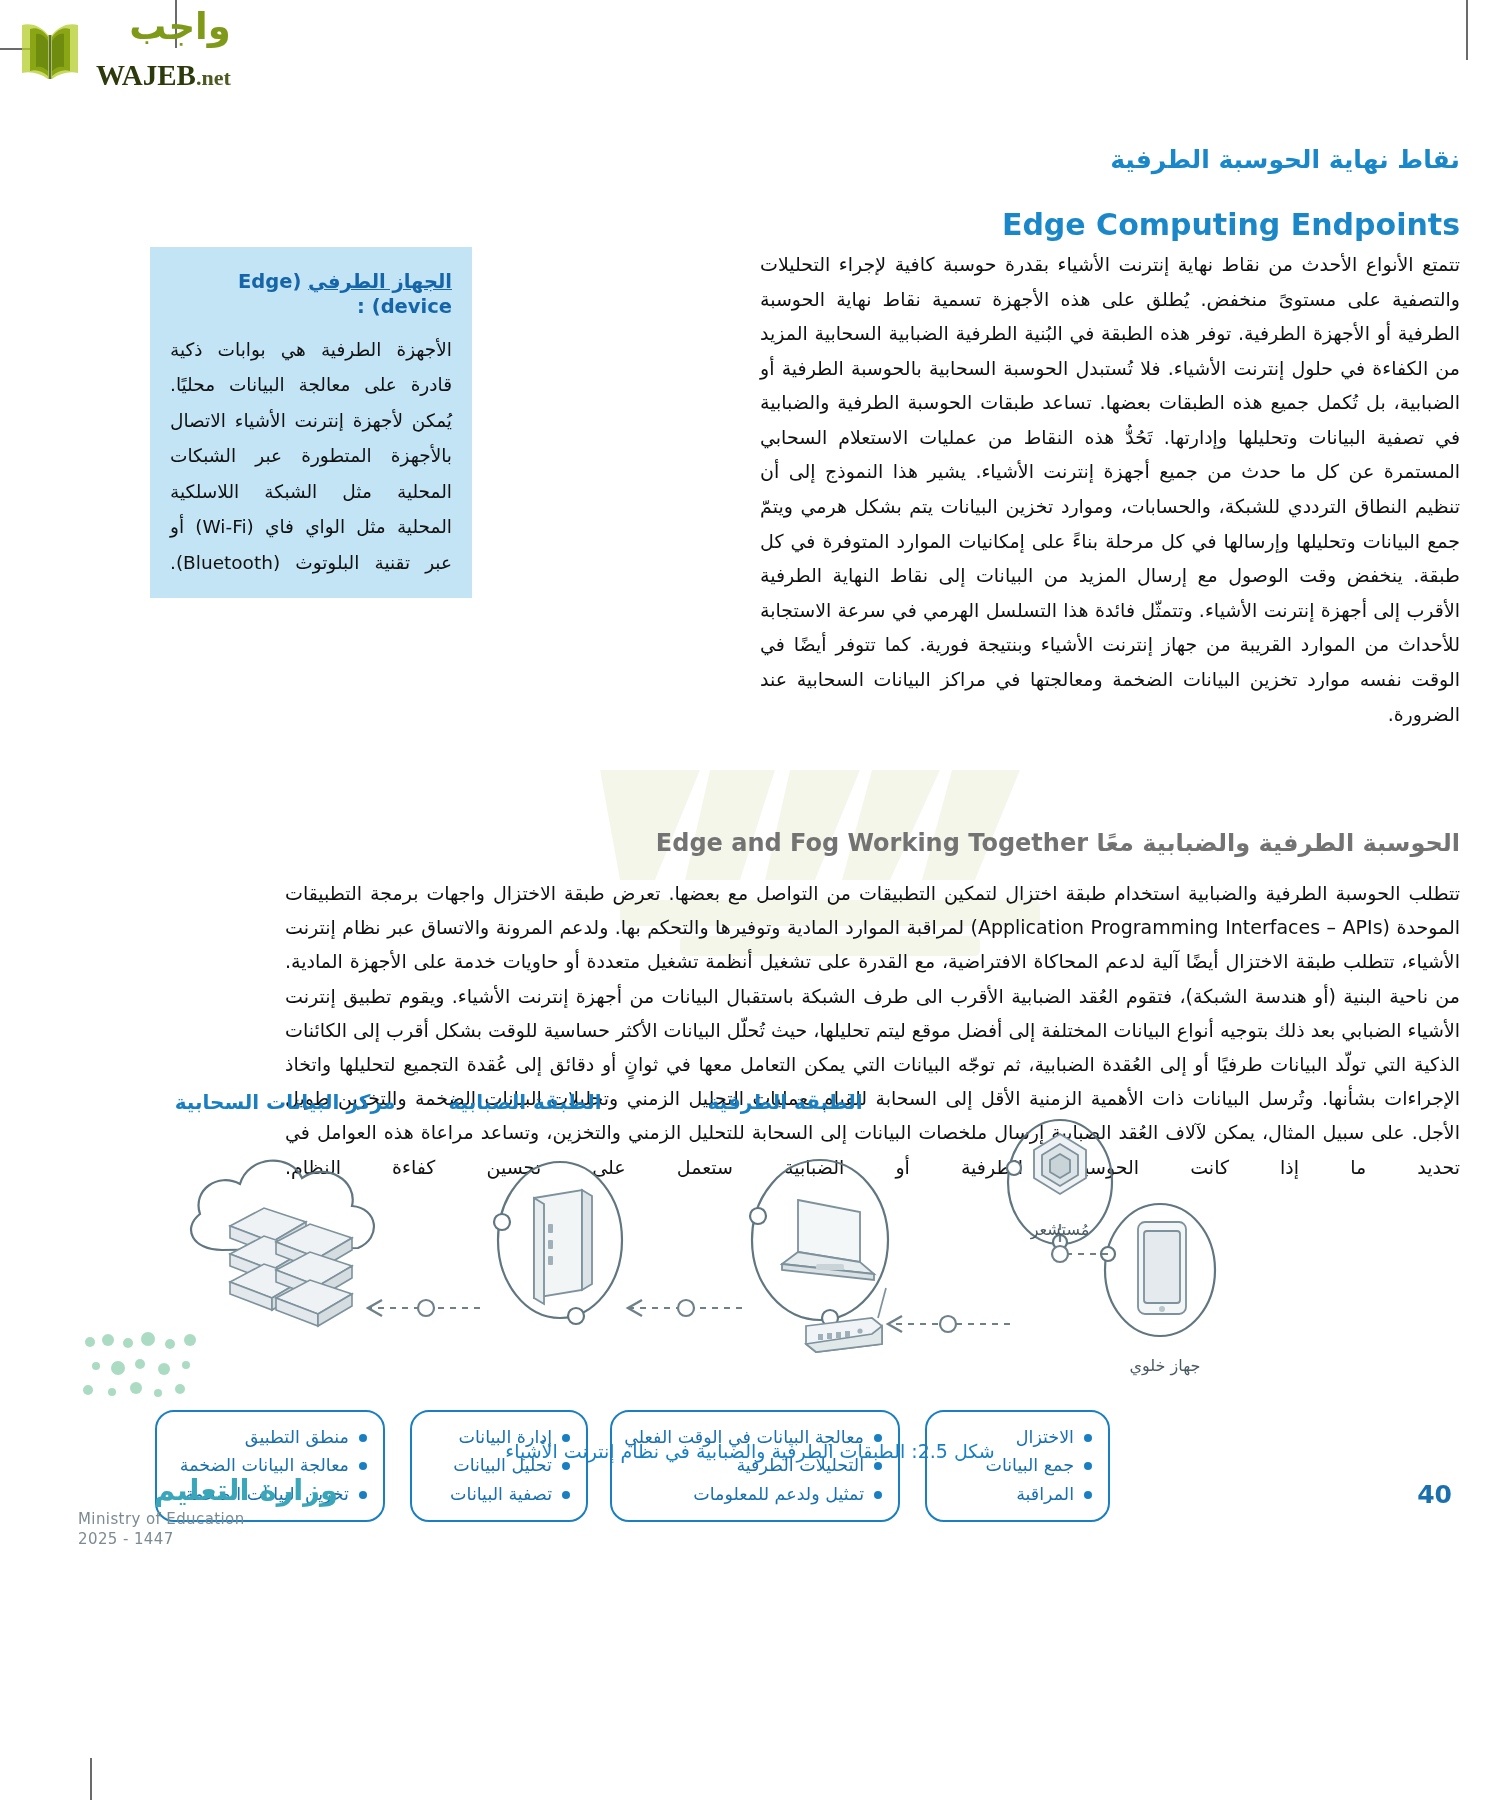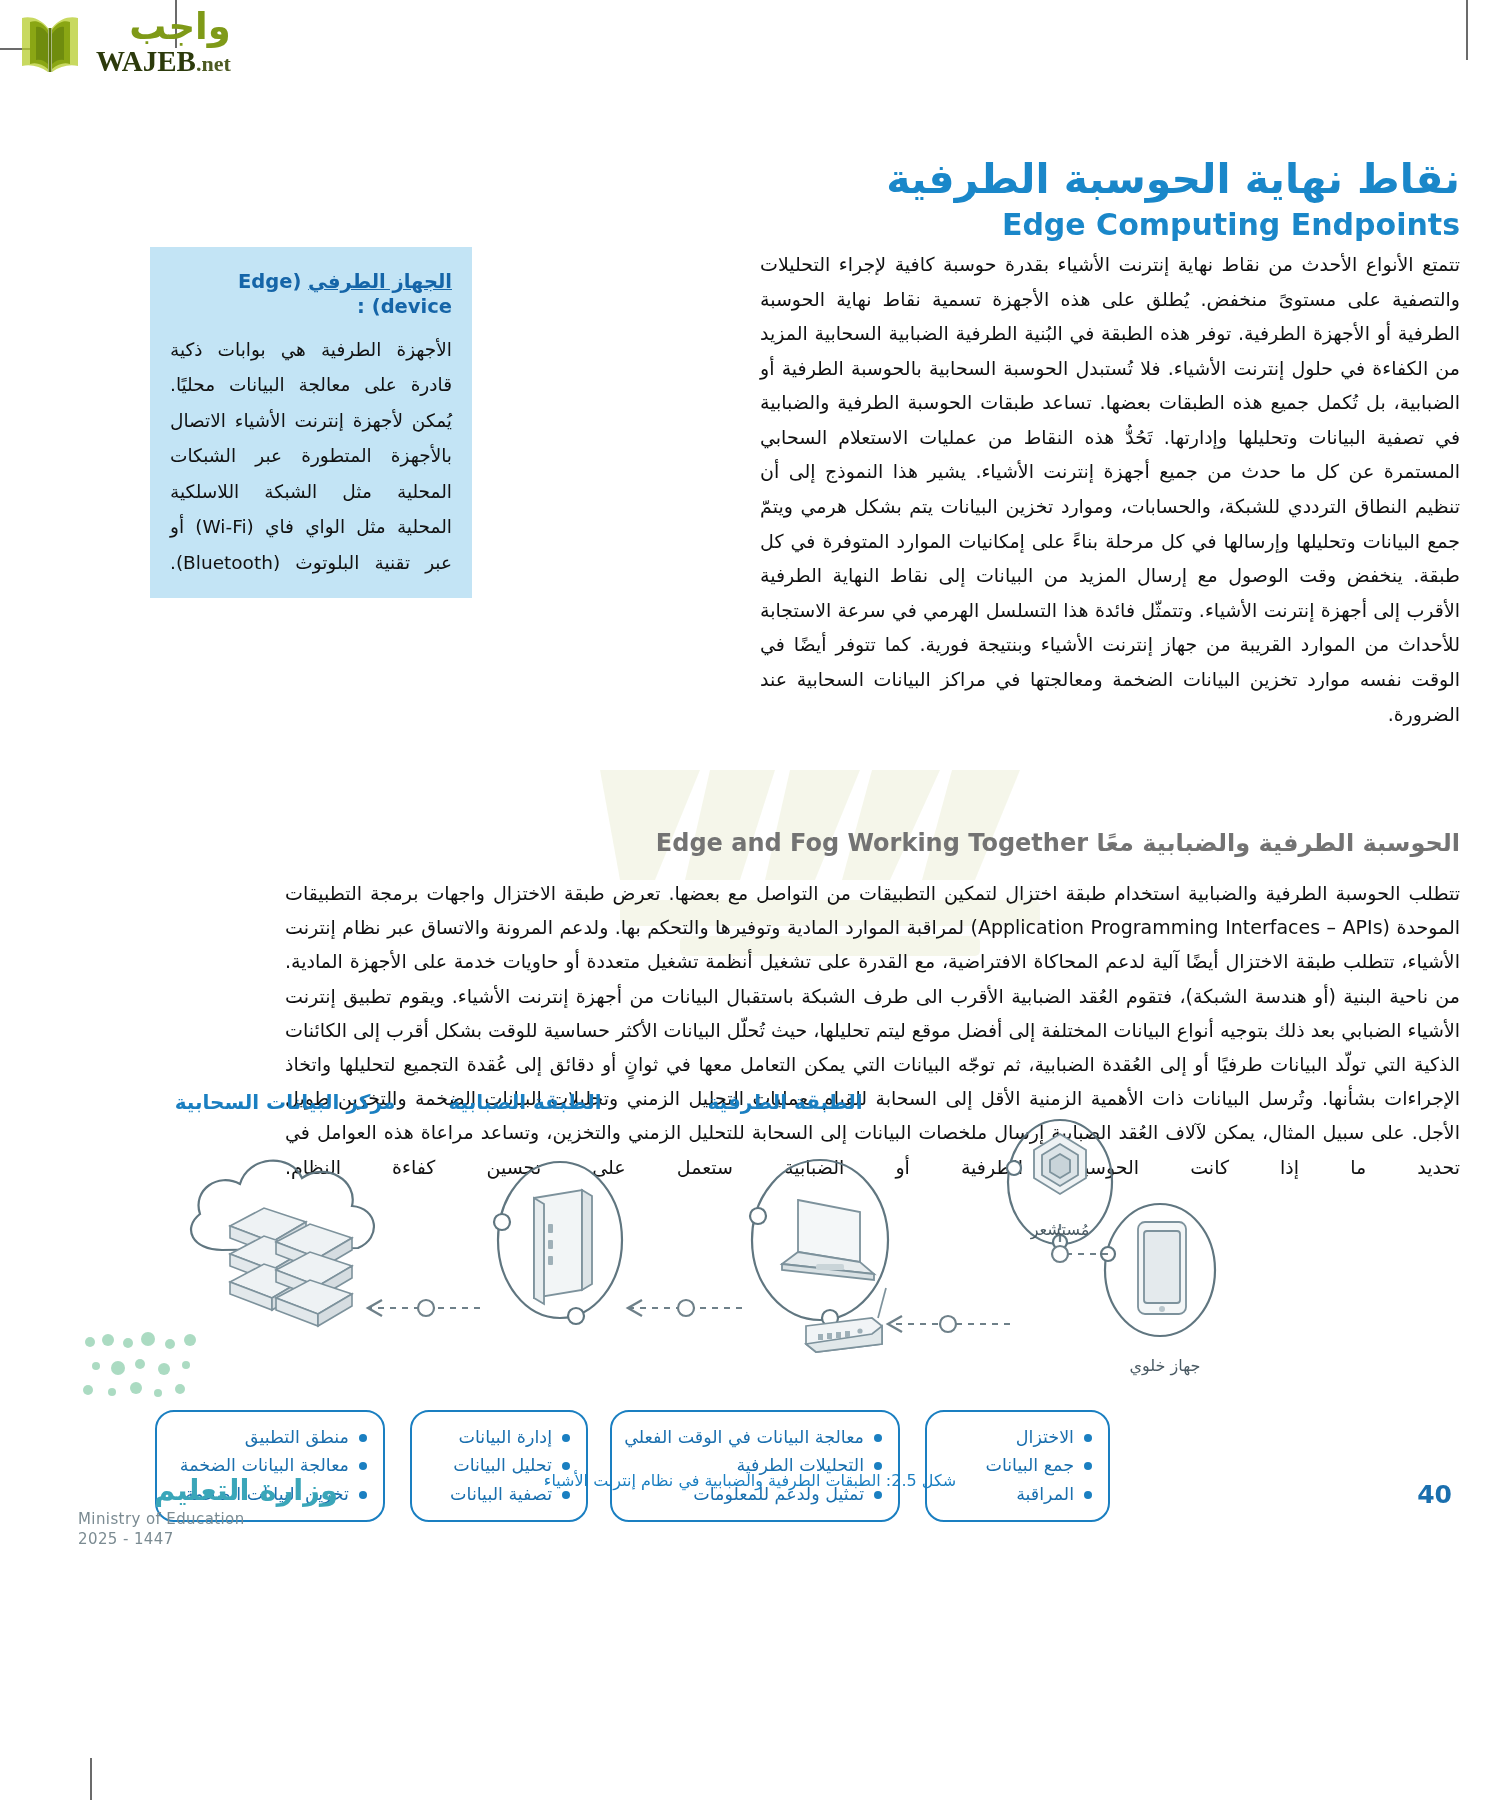--- a/index.html
+++ b/index.html
@@ -10,26 +10,26 @@
     color:#1a1a1a;overflow:hidden;
   }
   
   .wm{position:absolute;left:560px;top:760px;width:540px;height:230px;
       opacity:.30;pointer-events:none;z-index:0;}
   .wm svg{width:100%;height:100%;}
   
   .logo{position:absolute;left:14px;top:8px;display:flex;align-items:center;gap:10px;z-index:5;}
   .logo-txt{display:flex;flex-direction:column;align-items:flex-start;line-height:1;}
   .logo-ar{font-size:37px;font-weight:bold;color:#7f9a18;letter-spacing:-1px;direction:rtl;}
-  .logo-en{font-size:29px;font-weight:bold;color:#2c3a0c;margin-top:2px;font-family:"Liberation Serif",serif;}
+  .logo-en{font-size:29px;font-weight:bold;color:#2c3a0c;margin-top:16px;font-family:"Liberation Serif",serif;}
   .logo-en .net{color:#4c5a22;font-size:22px;}
   .book{width:72px;height:64px;}
   .crop-mark{position:absolute;background:#555;z-index:5;}
   
-  .h-ar{position:absolute;right:40px;top:128px;font-size:41px;font-weight:bold;
+  .h-ar{position:absolute;right:40px;top:128px;font-size:25px;font-weight:bold;
         color:#1a87c9;letter-spacing:1px;text-align:right;white-space:nowrap;}
   .h-en{position:absolute;right:40px;top:182px;font-size:30px;font-weight:bold;
         color:#1a87c9;text-align:right;white-space:nowrap;direction:ltr;
         font-family:"DejaVu Sans",sans-serif;}
   
   .aside{position:absolute;left:150px;top:247px;width:322px;
          background:#c3e4f5;padding:22px 20px 18px 20px;box-sizing:border-box;z-index:3;}
   .aside-title{font-size:19.5px;font-weight:bold;color:#1565a8;text-align:right;
                margin-bottom:12px;line-height:1.3;}
   .aside-title .u{text-decoration:underline;}
@@ -51,22 +51,22 @@
              text-align:center;white-space:nowrap;}
   .fig-box{position:absolute;border:2.2px solid #1a7fc1;border-radius:19px;
            box-sizing:border-box;background:rgba(255,255,255,.75);}
   .fig-box ul{list-style:none;margin:0;padding:11px 16px 11px 10px;}
   .fig-box li{font-size:17.5px;color:#1a6fae;line-height:1.62;text-align:right;
               position:relative;padding-right:18px;white-space:nowrap;}
   .fig-box li:before{content:"";position:absolute;right:0;top:11px;width:8px;height:8px;
                      border-radius:50%;background:#1a7fc1;}
   .node-cap{position:absolute;font-size:16px;color:#4a5a63;text-align:center;
             white-space:nowrap;}
-  .fig-caption{position:absolute;left:0;right:0;top:1471px;text-align:center;
-               font-size:16px;color:#1a7fc1;z-index:3;}
+  .fig-caption{position:absolute;left:0;right:0;top:1440px;text-align:center;
+               font-size:19px;color:#1a7fc1;z-index:3;}
   
   .moe{position:absolute;left:78px;top:1473px;z-index:4;width:260px;}
   .moe-ar{font-size:29px;color:#3aa6b9;font-weight:bold;letter-spacing:2px;direction:rtl;}
   .moe-en{font-size:15px;color:#7b8b92;margin-top:3px;letter-spacing:.4px;direction:ltr;}
   .moe-yr{font-size:15px;color:#7b8b92;margin-top:2px;letter-spacing:.4px;direction:ltr;}
   .dots{position:absolute;left:78px;top:1330px;width:170px;height:90px;z-index:1;}
   .pagenum{position:absolute;right:48px;top:1480px;font-size:25px;font-weight:bold;
            color:#1a6fae;z-index:4;}
   .rule{position:absolute;background:#6b6b6b;}
 </style>

